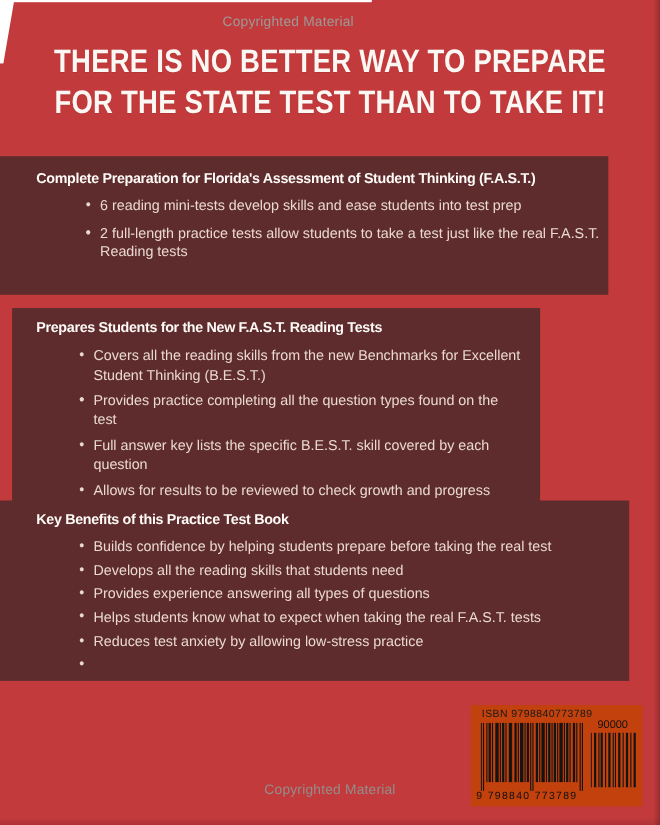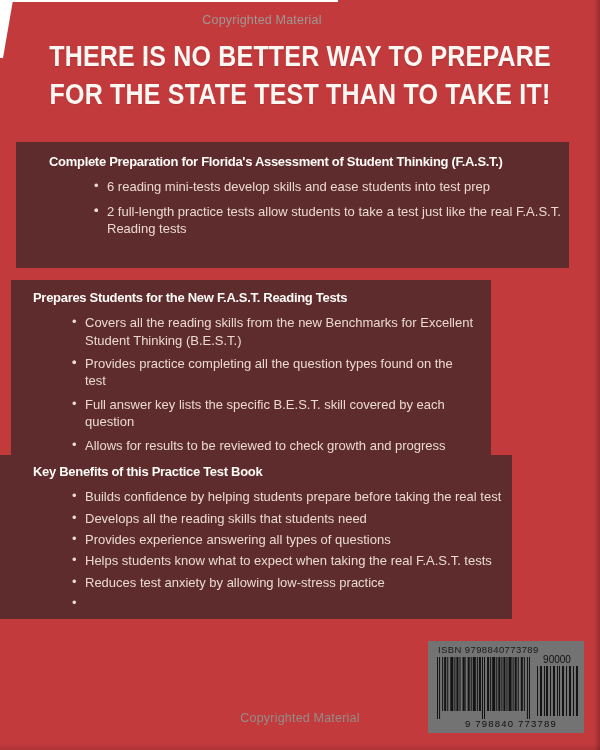--- a/index.html
+++ b/index.html
@@ -25,43 +25,43 @@
 
   .headline {
     position:absolute; top:38px; left:0; width:600px;
     text-align:center; color:#fbf7f3; font-weight:bold;
     font-size:25px; line-height:1.26; letter-spacing:0.2px;
     transform:scaleY(1.18); transform-origin:50% 0;
     text-shadow:0 1px 0 rgba(0,0,0,0.08);
   }
 
   .panel { position:absolute; background:#5e2c2c; color:#ead9d2; box-sizing:border-box; }
-  .panel-s1 { top:142px; left:16px; width:553px; min-height:126px; padding:12px 8px 8px 33px; }
+  .panel-s1 { top:142px; left:0; width:553px; min-height:126px; padding:12px 8px 8px 33px; }
   .panel-s2 { top:280px; left:11px; width:480px; min-height:162px; padding:10px 14px 8px 22px; }
-  .panel-s3 { top:455px; left:0; width:512px; min-height:158px; padding:9px 10px 24px 33px; }
+  .panel-s3 { top:455px; left:0; width:572px; min-height:158px; padding:9px 10px 24px 33px; }
 
   .panel-heading {
     font-size:13px; font-weight:bold; letter-spacing:-0.3px;
     color:#fdfaf8; margin:0 0 8px 0; line-height:1.25;
   }
   .bullets { margin:0; }
   .panel-s1 .bullets { margin-left:45px; }
   .panel-s2 .bullets { margin-left:39px; }
   .panel-s3 .bullets { margin-left:39px; }
   .bullet-row { position:relative; padding-left:13px; font-size:13px; line-height:1.34; }
   .panel-s1 .bullet-row { margin-bottom:7px; }
   .panel-s2 .bullet-row { margin-bottom:6px; }
   .panel-s3 .bullet-row { margin-bottom:4px; }
   .dot { position:absolute; left:0; top:-1px; }
 
-  .barcode-box { position:absolute; top:641px; left:428px; width:156px; height:92px; background:#737373; }
+  .barcode-box { position:absolute; top:641px; left:428px; width:156px; height:92px; background:#c2410c; }
   .isbn-label { position:absolute; top:3px; left:10px; font-size:9.5px; color:#1a1a1a; letter-spacing:0.4px; }
   .main-bars { position:absolute; left:9px; top:16px; width:94px; height:62px; }
   .barcode-digits { position:absolute; left:5px; top:77px; width:104px; font-size:9.5px; color:#111;
-    letter-spacing:1.2px; white-space:pre;margin-left:32px; }
+    letter-spacing:1.2px; white-space:pre; }
   .price-code { position:absolute; left:106px; top:13px; width:46px; text-align:center; font-size:10px; color:#111; }
   .supp-bars { position:absolute; left:109px; top:25px; width:42px; height:50px; }
   svg rect { fill:#141414; }
 </style>
 </head>
 <body>
 
 <div class="cover">
 
   <div class="white-sliver-top"></div>

